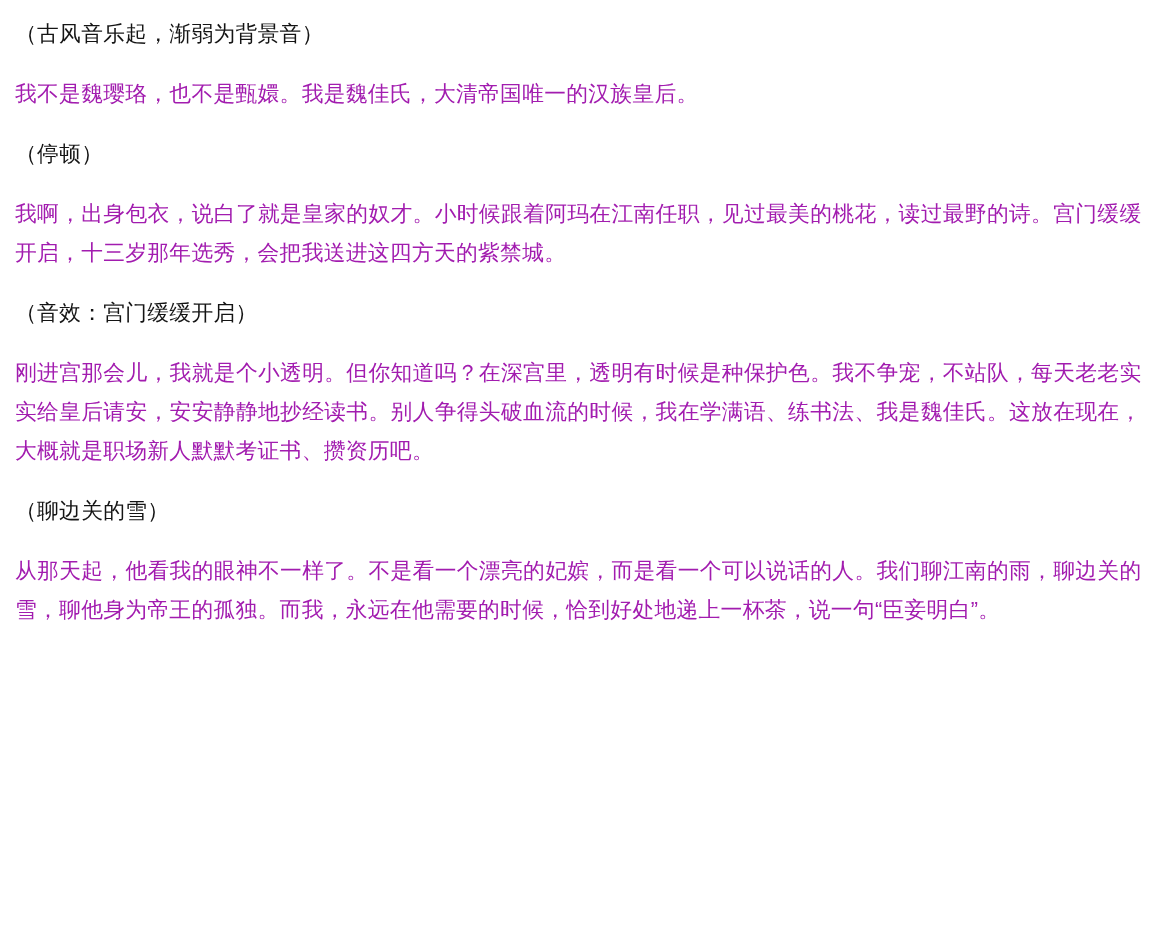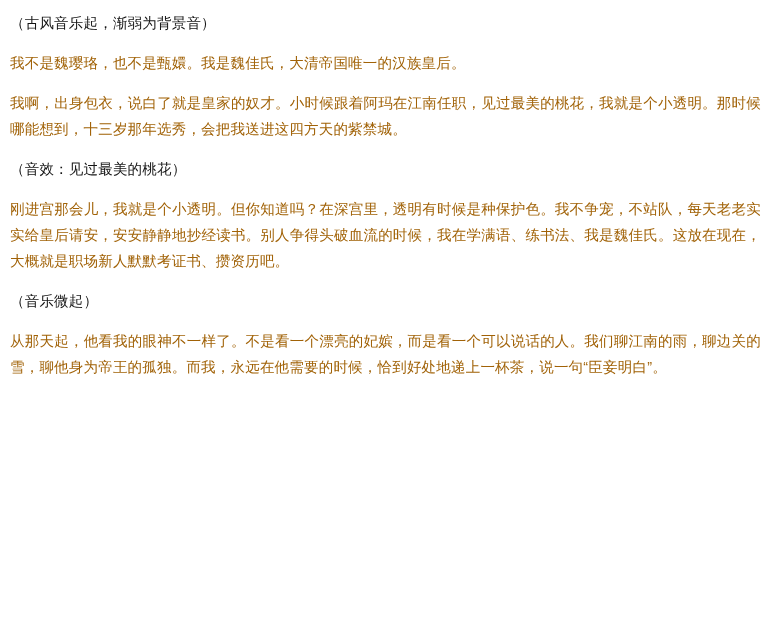--- a/index.html
+++ b/index.html
@@ -24,33 +24,34 @@
   }
   .doc {
     display: block;
   }
   .para {
     font-size: 14.5px;
     line-height: 26px;
     letter-spacing: 0.2px;
     margin: 0 0 14px 0;
     text-align: justify;
-    color: #a16207;
+    color: #a21caf;
     word-break: break-word;
   }
   .para.stage {
     color: #141414;
   }
 </style>
 </head>
 <body>
 
 <div class="page">
   <div class="doc" id="doc-body">
       <p class="para stage">（古风音乐起，渐弱为背景音）</p>
       <p class="para">我不是魏璎珞，也不是甄嬛。我是魏佳氏，大清帝国唯一的汉族皇后。</p>
-      <p class="para">我啊，出身包衣，说白了就是皇家的奴才。小时候跟着阿玛在江南任职，见过最美的桃花，我就是个小透明。那时候哪能想到，十三岁那年选秀，会把我送进这四方天的紫禁城。</p>
-      <p class="para stage">（音效：见过最美的桃花）</p>
+      <p class="para stage">（停顿）</p>
+      <p class="para">我啊，出身包衣，说白了就是皇家的奴才。小时候跟着阿玛在江南任职，见过最美的桃花，读过最野的诗。宫门缓缓开启，十三岁那年选秀，会把我送进这四方天的紫禁城。</p>
+      <p class="para stage">（音效：宫门缓缓开启）</p>
       <p class="para">刚进宫那会儿，我就是个小透明。但你知道吗？在深宫里，透明有时候是种保护色。我不争宠，不站队，每天老老实实给皇后请安，安安静静地抄经读书。别人争得头破血流的时候，我在学满语、练书法、我是魏佳氏。这放在现在，大概就是职场新人默默考证书、攒资历吧。</p>
-      <p class="para stage">（音乐微起）</p>
+      <p class="para stage">（聊边关的雪）</p>
       <p class="para">从那天起，他看我的眼神不一样了。不是看一个漂亮的妃嫔，而是看一个可以说话的人。我们聊江南的雨，聊边关的雪，聊他身为帝王的孤独。而我，永远在他需要的时候，恰到好处地递上一杯茶，说一句“臣妾明白”。</p>
     </div>
 </div>
 
 </body></html>

